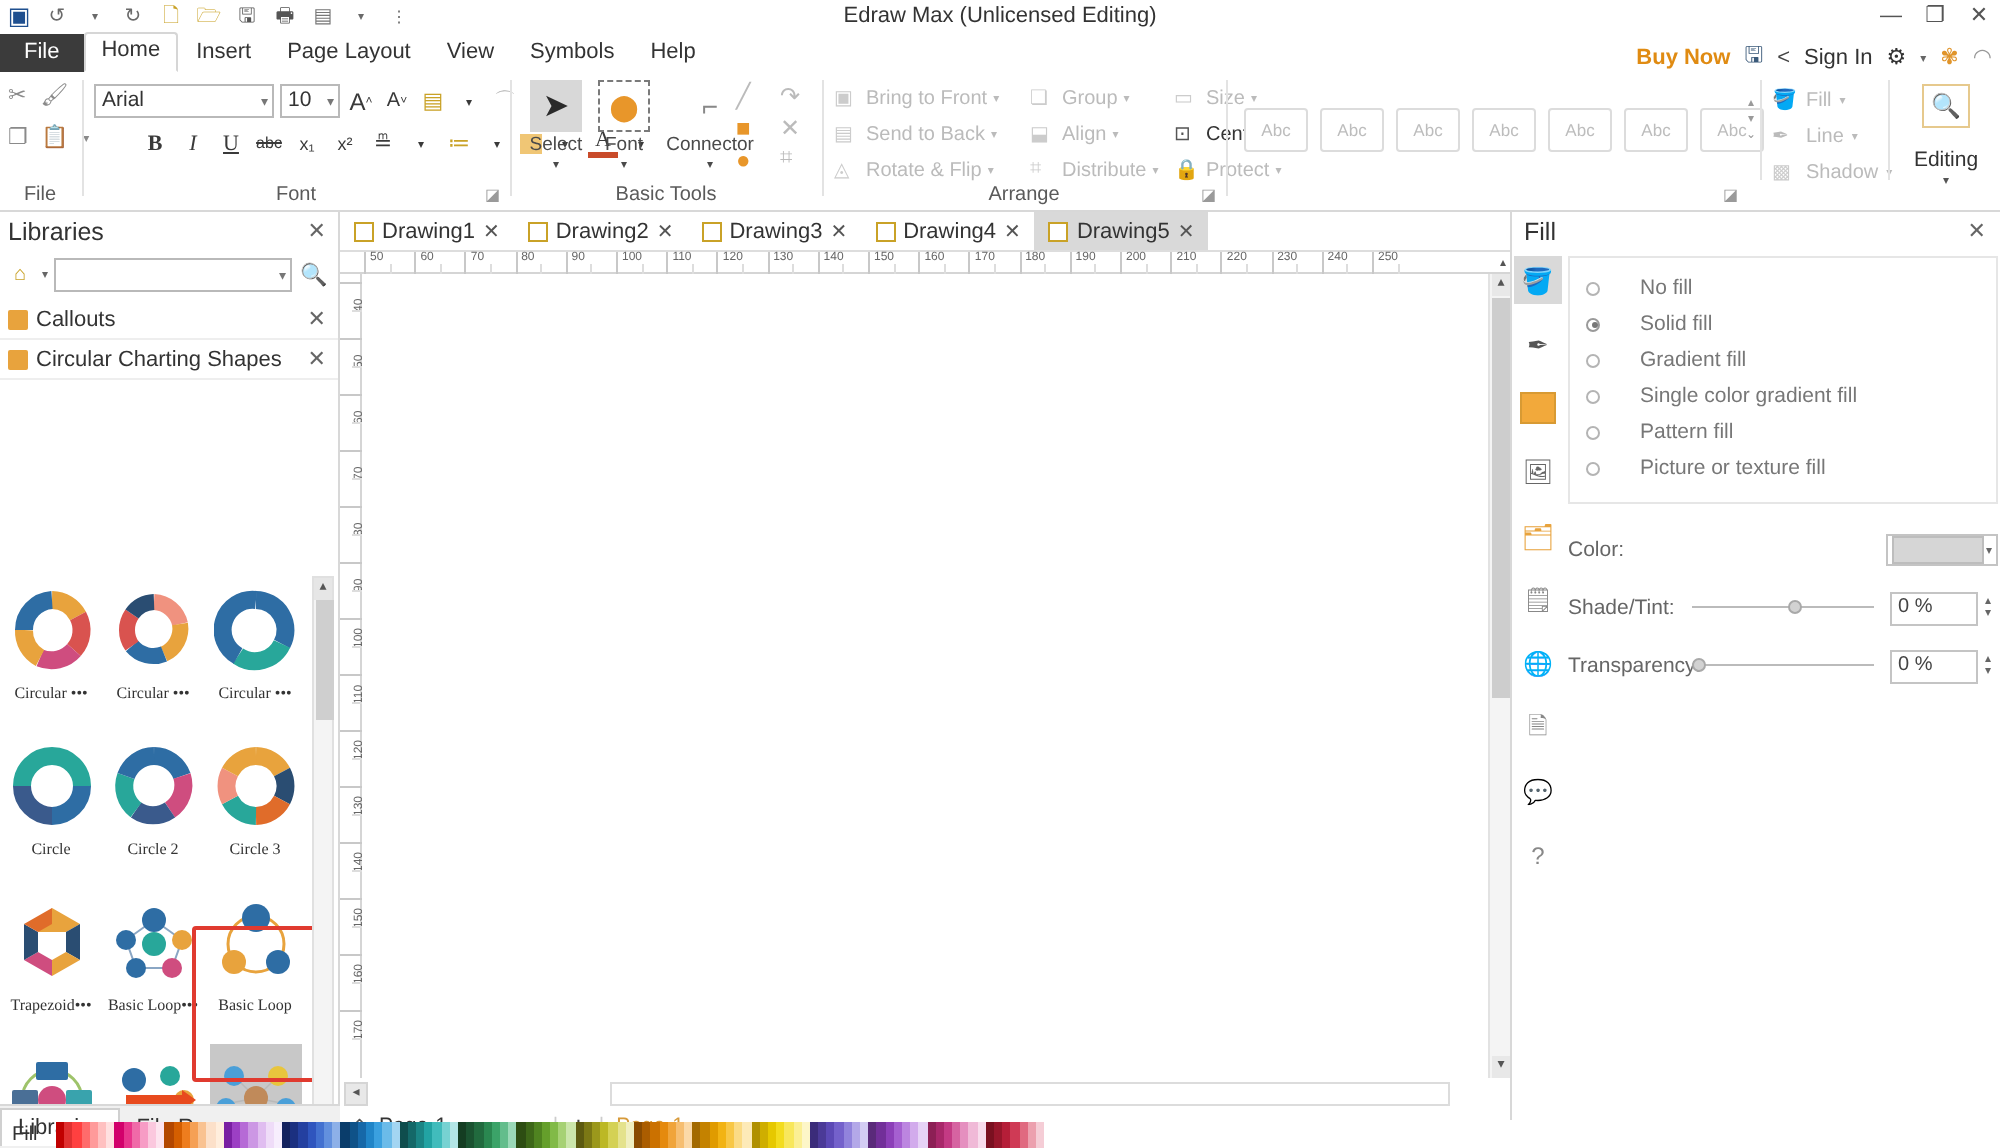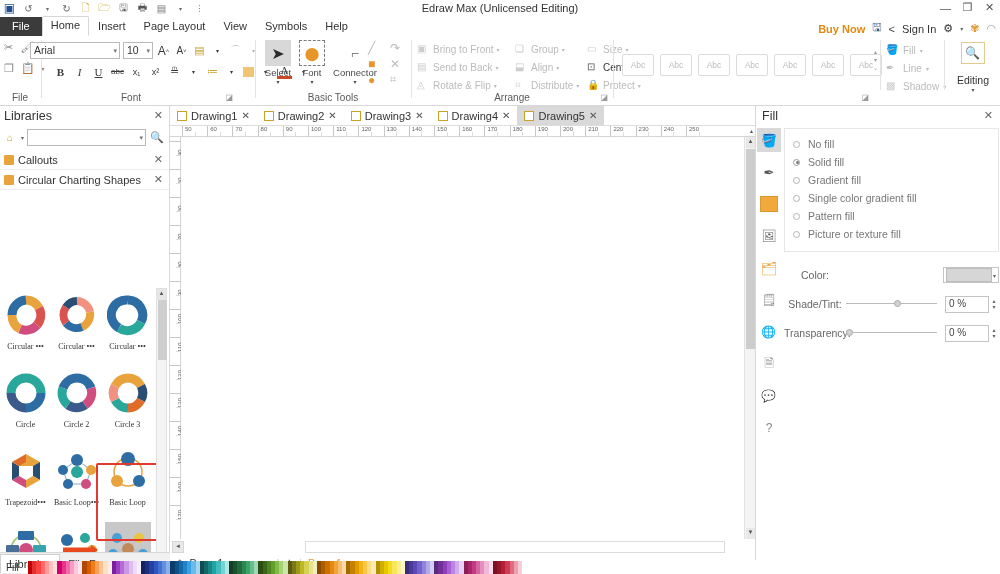--- a/index.html
+++ b/index.html
@@ -148,26 +148,26 @@
   
   .rightpanel { position:absolute; left:755px; top:106px; width:245px; height:454px; background:#fff;
      border-left:1px solid #d8d8d8; }
   .rp-head { position:relative; height:20px; padding:3px 6px; font-size:12.5px; color:#333; }
   .rp-head .x { position:absolute; right:7px; top:3px; font-size:11px; color:#666; }
   .rp-iconcol { position:absolute; left:0; top:22px; width:26px; }
   .rp-ic { width:24px; height:24px; margin:0 auto 8px; display:flex; align-items:center; justify-content:center; }
   .rp-ic.sel { background:#d9d9d9; }
   .rp-body { position:absolute; left:28px; top:22px; width:215px; }
   .rp-box { border:1px solid #e6e6e6; padding:6px 8px 8px 8px; }
-  .radio-row { display:flex; align-items:center; gap:8px; height:18px; font-size:10.5px; color:#777; }
+  .radio-row { display:flex; align-items:center; gap:20px; height:18px; font-size:10.5px; color:#777; }
   .radio { width:7px; height:7px; border-radius:50%; border:1px solid #b4b4b4; background:#fff; display:inline-block; }
   .radio.on { border-color:#9a9a9a; background:#fff; position:relative; }
   .radio.on::after { content:""; position:absolute; left:1.5px; top:1.5px; width:3px; height:3px; border-radius:50%; background:#777; }
   .fld-row { display:flex; align-items:center; height:22px; margin-top:7px; font-size:10.5px; color:#666; }
-  .fld-lbl { width:62px;text-align:center; }
+  .fld-lbl { width:62px; }
   .colorbox { width:46px; height:14px; background:#d6d6d6; border:1px solid #bdbdbd; }
   .colorsel { width:56px; height:16px; border:1px solid #c4c4c4; display:flex; align-items:center;
      justify-content:space-between; padding:0 2px; background:#fff; }
   .slider { position:relative; flex:1; margin:0 8px 0 0; height:12px; }
   .track { position:absolute; left:0; top:5px; width:100%; height:1px; background:#bbb; }
   .knob { position:absolute; top:2px; width:7px; height:7px; border-radius:50%; background:#d2d2d2; border:1px solid #a9a9a9; }
   .numfld { width:44px; height:17px; border:1px solid #c4c4c4; background:#fff; font-size:10px; color:#444;
      padding:1px 3px; position:relative; }
   .spin { width:10px; height:17px; display:flex; flex-direction:column; align-items:center; justify-content:center;
      font-size:6px; color:#666; line-height:6px; }
@@ -230,21 +230,21 @@
       </div>
       <div class="cb-row" style="left:4px;top:26px">
         <span class="icn">❐</span>
         <span class="icn" style="color:#d2a44e">📋</span>
         <span class="icn" style="font-size:6px">▾</span>
       </div>
       <div class="glabel">File</div>
     </div>
     <div class="gsep" style="left:41px"></div>
 
-    <div class="rgroup" style="left:25px;width:212px">
+    <div class="rgroup" style="left:42px;width:212px">
       <div style="position:absolute;left:5px;top:6px;display:flex;align-items:center;gap:3px">
         <div class="fontname">
           <span>Arial</span>
           <span class="caretdn">▾</span>
         </div>
         <div class="fontsize">
           <span>10</span>
           <span class="caretdn">▾</span>
         </div>
         <span class="fbtn" style="font-size:12px">A<sup style="font-size:6px">˄</sup></span>

